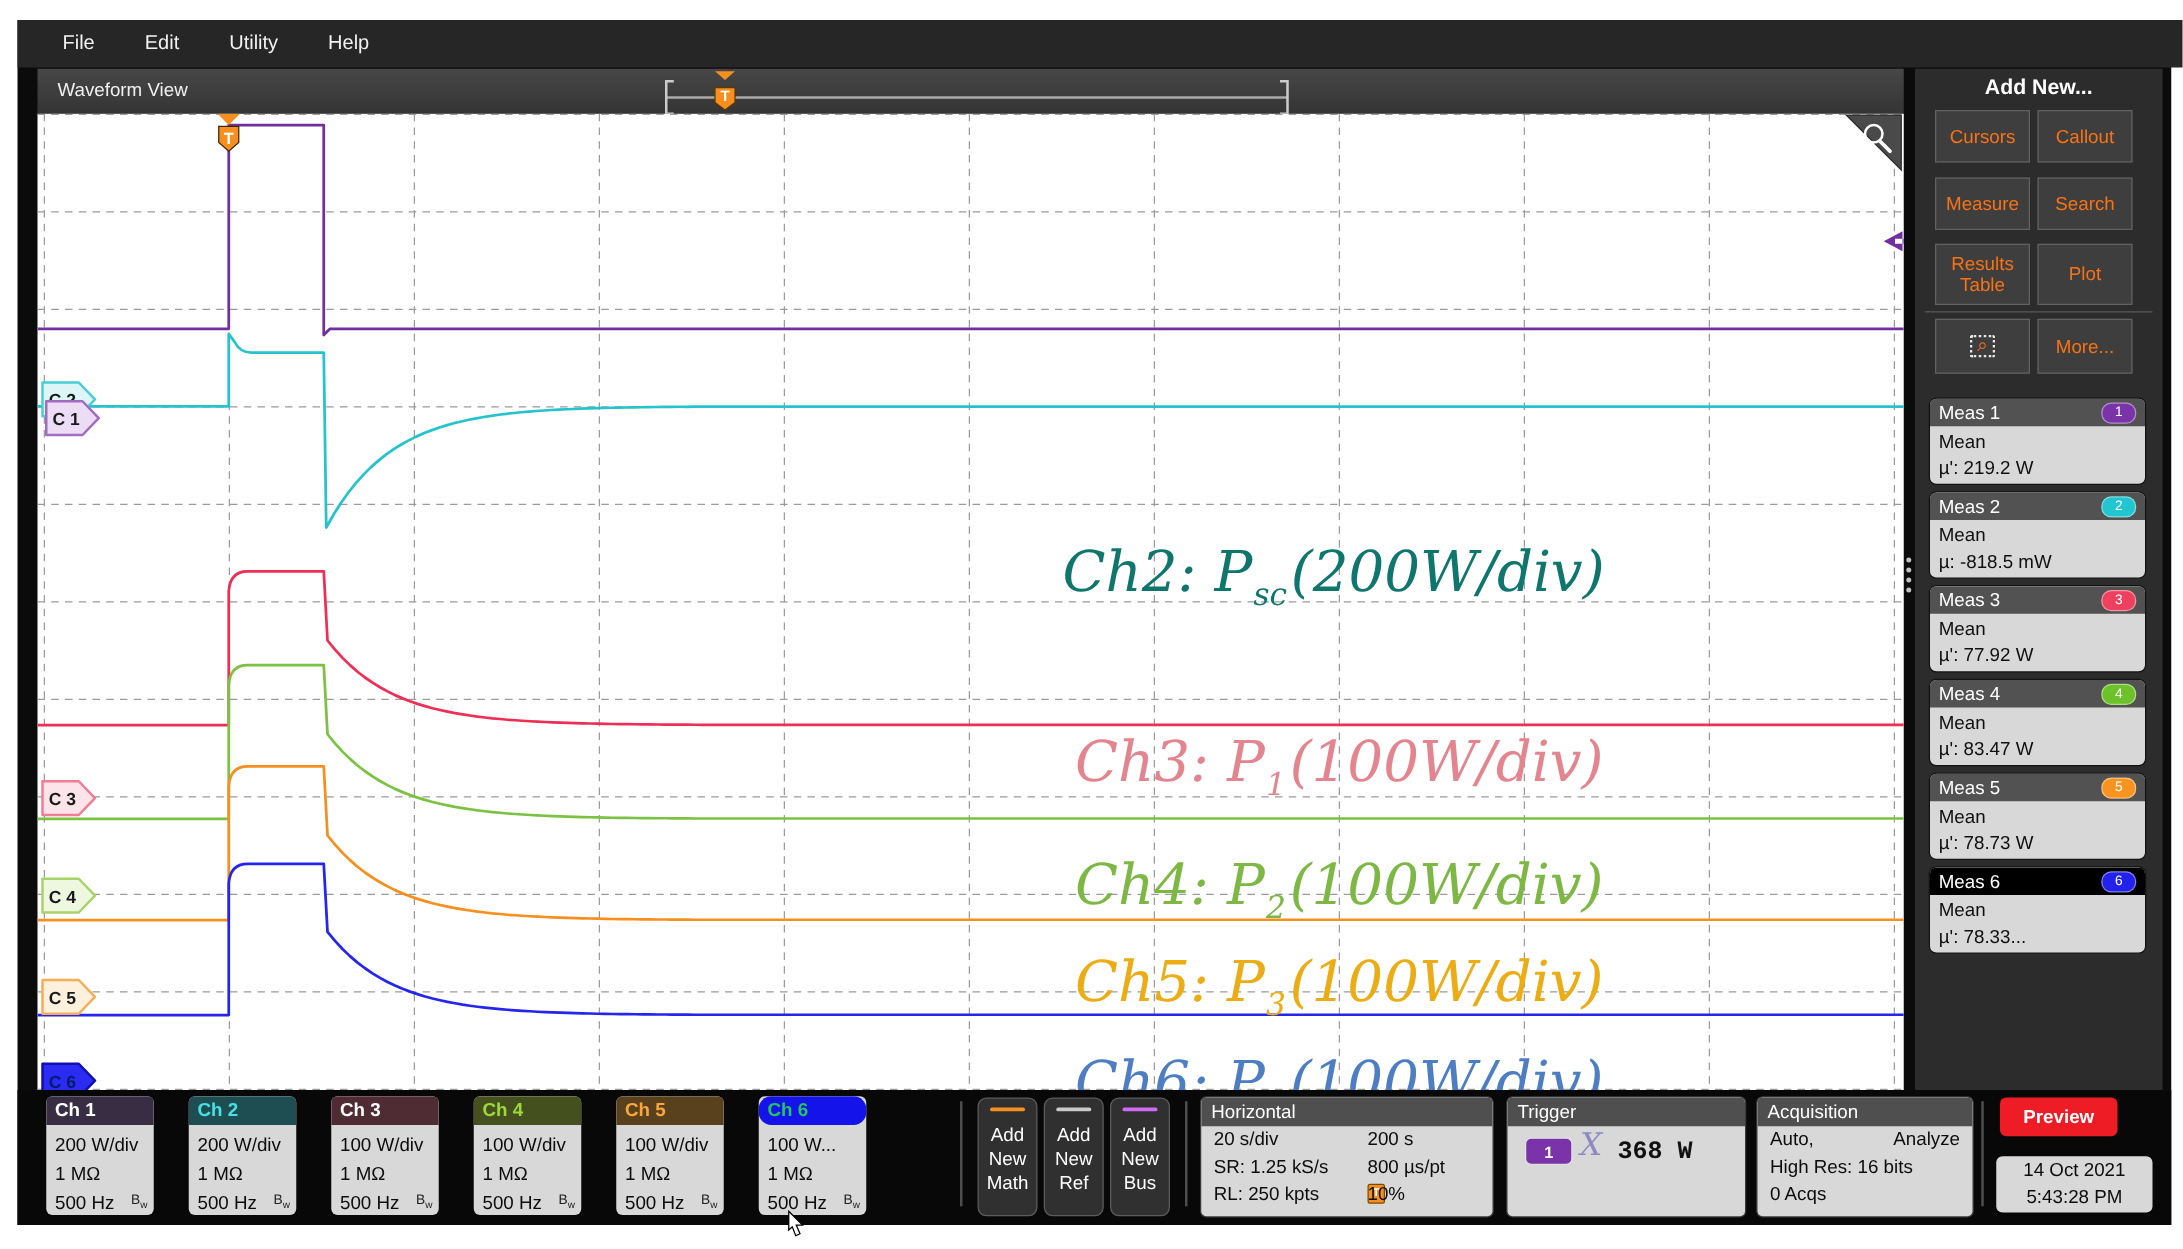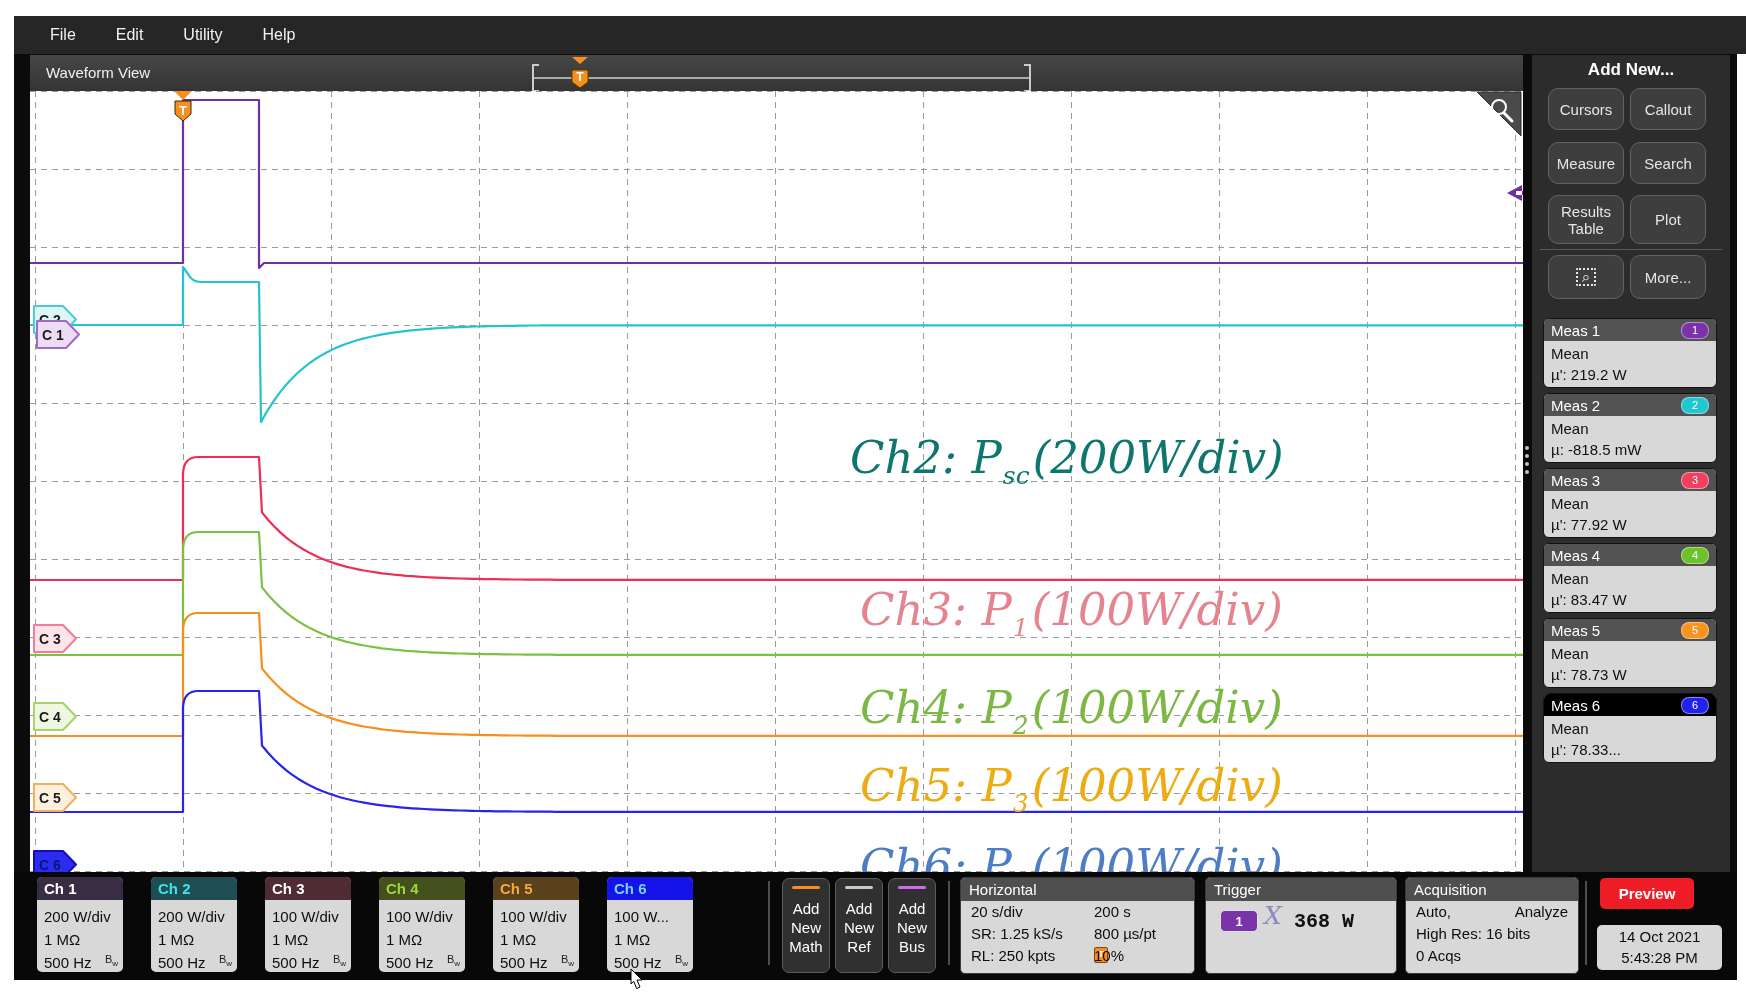--- a/index.html
+++ b/index.html
@@ -15,21 +15,21 @@
   #wv-titlebar{left:30px;top:55px;width:1493px;height:36px;background:linear-gradient(#474747,#343434);
                border-bottom:1px solid #151515;color:#f0f0f0;font-size:15px;}
   #wv-title{position:absolute;left:16px;top:9px;}
   
   #plot{left:30px;top:91px;width:1493px;height:781px;background:#ffffff;}
   .annot{position:absolute;font-family:"DejaVu Serif",serif;font-style:italic;font-size:45px;white-space:nowrap;}
   .annot sub{font-size:25px;vertical-align:-11px;margin:0 3px 0 1px;}
   
   #sidebar{left:1532px;top:55px;width:198px;height:817px;background:#2c2c2c;}
   #sb-title{position:absolute;top:5px;left:0;width:100%;text-align:center;color:#fff;font-size:17px;font-weight:bold;}
-  .sb-btn{position:absolute;width:74px;background:#3e3e3e;border:1px solid #626262;border-radius:10px;color:#e5e5e5;
+  .sb-btn{position:absolute;width:74px;background:#3e3e3e;border:1px solid #626262;border-radius:0;color:#f97316;
           font-size:15px;display:flex;align-items:center;justify-content:center;text-align:center;line-height:17px;}
   .sb-divider{position:absolute;left:8px;width:182px;height:1px;background:#595959;}
   .zoombox{display:inline-block;border:2px dotted #e8e8e8;border-radius:2px;padding:0 4px;font-size:15px;line-height:14px;}
   
   .meas{position:absolute;left:11px;width:172px;border-radius:6px;overflow:hidden;background:#d8d8d8;border:1px solid #121212;}
   .meas-h{height:22px;background:#525252;color:#fff;font-size:15px;display:flex;align-items:center;
           justify-content:space-between;padding:0 7px;}
   .meas-h.selected{background:#000;}
   .meas-badge{min-width:26px;height:15px;border-radius:8px;color:#fff;font-size:11px;display:flex;align-items:center;
               justify-content:center;border:1px solid rgba(255,255,255,.45);}
@@ -280,21 +280,21 @@
   <div class="chbadge" style="left:479px">
     <div class="chbadge-h" style="background: rgb(90, 65, 29); color: rgb(249, 167, 61);">Ch 5</div>
     <div class="chbadge-b">
         <div>100 W/div</div>
         <div>1 MΩ</div>
         <div>500 Hz</div>
       <span class="bw"><span>B</span><sub>w</sub></span>
       </div>
   </div>
   <div class="chbadge" style="left:593px">
-    <div class="chbadge-h" style="background: rgb(20, 20, 234); color: #7dd3fc;">Ch 6</div>
+    <div class="chbadge-h" style="background: rgb(20, 20, 234); color: #22c55e; border-radius: 10px;">Ch 6</div>
     <div class="chbadge-b">
         <div>100 W...</div>
         <div>1 MΩ</div>
         <div>500 Hz</div>
       <span class="bw"><span>B</span><sub>w</sub></span>
       </div>
   </div>
 
   <div class="vdiv" style="left:754px"></div>
   <div class="addbtn" style="left:768px">

